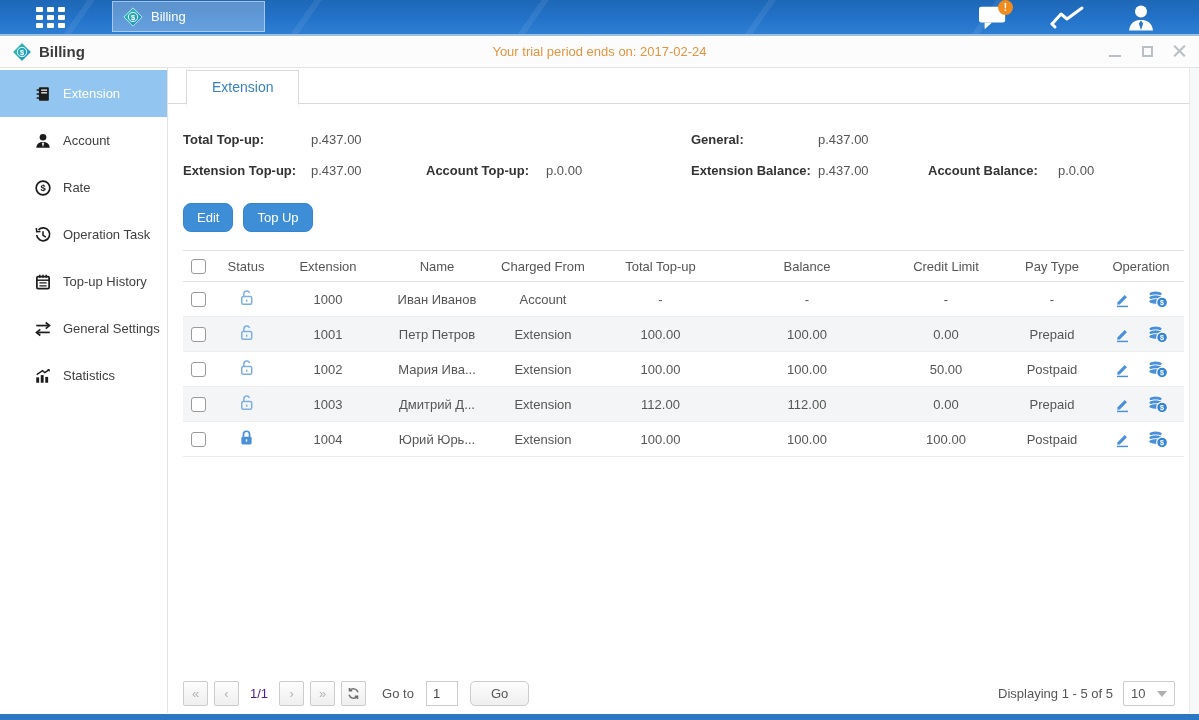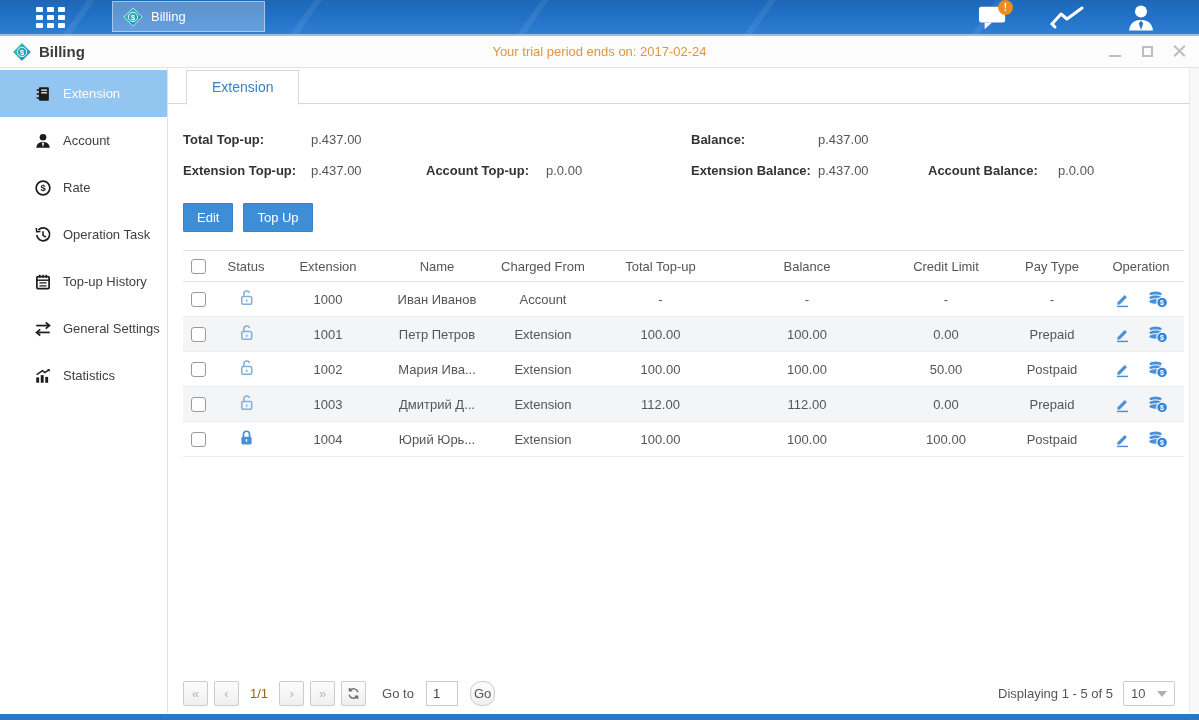--- a/index.html
+++ b/index.html
@@ -57,42 +57,42 @@
 
   .content { padding:20px 15px 0; }
   .summary-row { display:flex; align-items:center; height:31px; font-size:13px; }
   .sum-left { width:508px; display:flex;align-items:center; }
   .sum-right { flex:1; display:flex; }
   .slabel { font-weight:bold; color:#333; }
   .sval { color:#555; }
   .w128{width:128px;} .w127{width:127px;} .w115{width:115px;} .w120{width:120px;} .w110{width:110px;} .w130{width:130px;}
 
   .btn-row { margin-top:17px; display:flex; gap:10px; }
-  .btn { background:#3d8ed7; color:#fff; border:1px solid #3684cc; border-radius:1px;
+  .btn { background:#3d8ed7; color:#fff; border:1px solid #3684cc; border-radius:8px;
     font-size:13px; padding:6px 13px; cursor:pointer; font-family:inherit; }
 
   
   table { width:100%; border-collapse:collapse; margin-top:18px; font-size:13px; color:#555; }
   thead th { font-weight:normal; color:#555; height:31px; border-top:1px solid #e0e0e0; border-bottom:1px solid #e0e0e0; text-align:center; }
   tbody td { height:35px; text-align:center; border-bottom:1px solid #ededed; }
   tbody tr:nth-child(even) { background:#f4f5f6; }
   th.c-check, td.c-check { text-align:left; padding-left:8px; }
   .checkbox { display:inline-block; width:15px; height:15px; border:1px solid #9a9a9a; border-radius:3px; background:#fff; cursor:pointer; vertical-align:middle; }
   .op-icons { display:flex; justify-content:center; gap:16px; align-items:center; }
   .op-icons .icon-btn { cursor:pointer; display:flex; }
 
   
   .pager { position:absolute; left:15px; right:24px; bottom:7px; display:flex; align-items:center; justify-content:space-between; font-size:13px; color:#555; }
   .pager-left { display:flex; align-items:center; gap:6px; }
   .pbtn { width:25px; height:25px; border:1px solid #ccc; border-radius:2px; background:linear-gradient(180deg,#fdfdfd,#efefef);
     display:flex; align-items:center; justify-content:center; color:#b5b5b5; font-size:13px; cursor:pointer; }
-  .page-ind { margin:0 5px; color:#a16207; }
+  .page-ind { margin:0 5px; color:#4c1d95; }
   .goto-label { margin:0 6px 0 10px; }
   .goto-input { width:32px; height:25px; border:1px solid #ccc; font-size:13px; padding-left:6px; font-family:inherit; color:#444; }
-  .go-btn { margin-left:6px; padding:0 3px; height:25px; border:1px solid #ccc; border-radius:11px;
+  .go-btn { margin-left:6px; padding:0 20px; height:25px; border:1px solid #ccc; border-radius:5px;
     background:linear-gradient(180deg,#fdfdfd,#efefef); font-size:13px; color:#555; cursor:pointer; font-family:inherit; }
   .pager-right { display:flex; align-items:center; gap:10px; }
   .page-size { width:52px; height:25px; border:1px solid #ccc; border-radius:2px; background:#fff;
     display:flex; align-items:center; justify-content:space-between; padding:0 7px; cursor:pointer; color:#555; }
   .caret-down { width:0; height:0; border-left:5px solid transparent; border-right:5px solid transparent; border-top:6px solid #b0b0b0; }
 
   svg { display:block; }
 </style>
 </head>
 <body>
@@ -269,21 +269,21 @@
           <div class="tab">Extension</div>
         </div>
 
         <div class="content">
           <div class="summary-row">
             <div class="sum-left">
               <span class="slabel w128">Total Top-up:</span>
               <span class="sval">p.437.00</span>
             </div>
             <div class="sum-right">
-              <span class="slabel w127">Balance:</span>
+              <span class="slabel w127">General:</span>
               <span class="sval">p.437.00</span>
             </div>
           </div>
           <div class="summary-row">
             <div class="sum-left">
               <span class="slabel w128">Extension Top-up:</span>
               <span class="sval w115">p.437.00</span>
               <span class="slabel w120">Account Top-up:</span>
               <span class="sval">p.0.00</span>
             </div>

